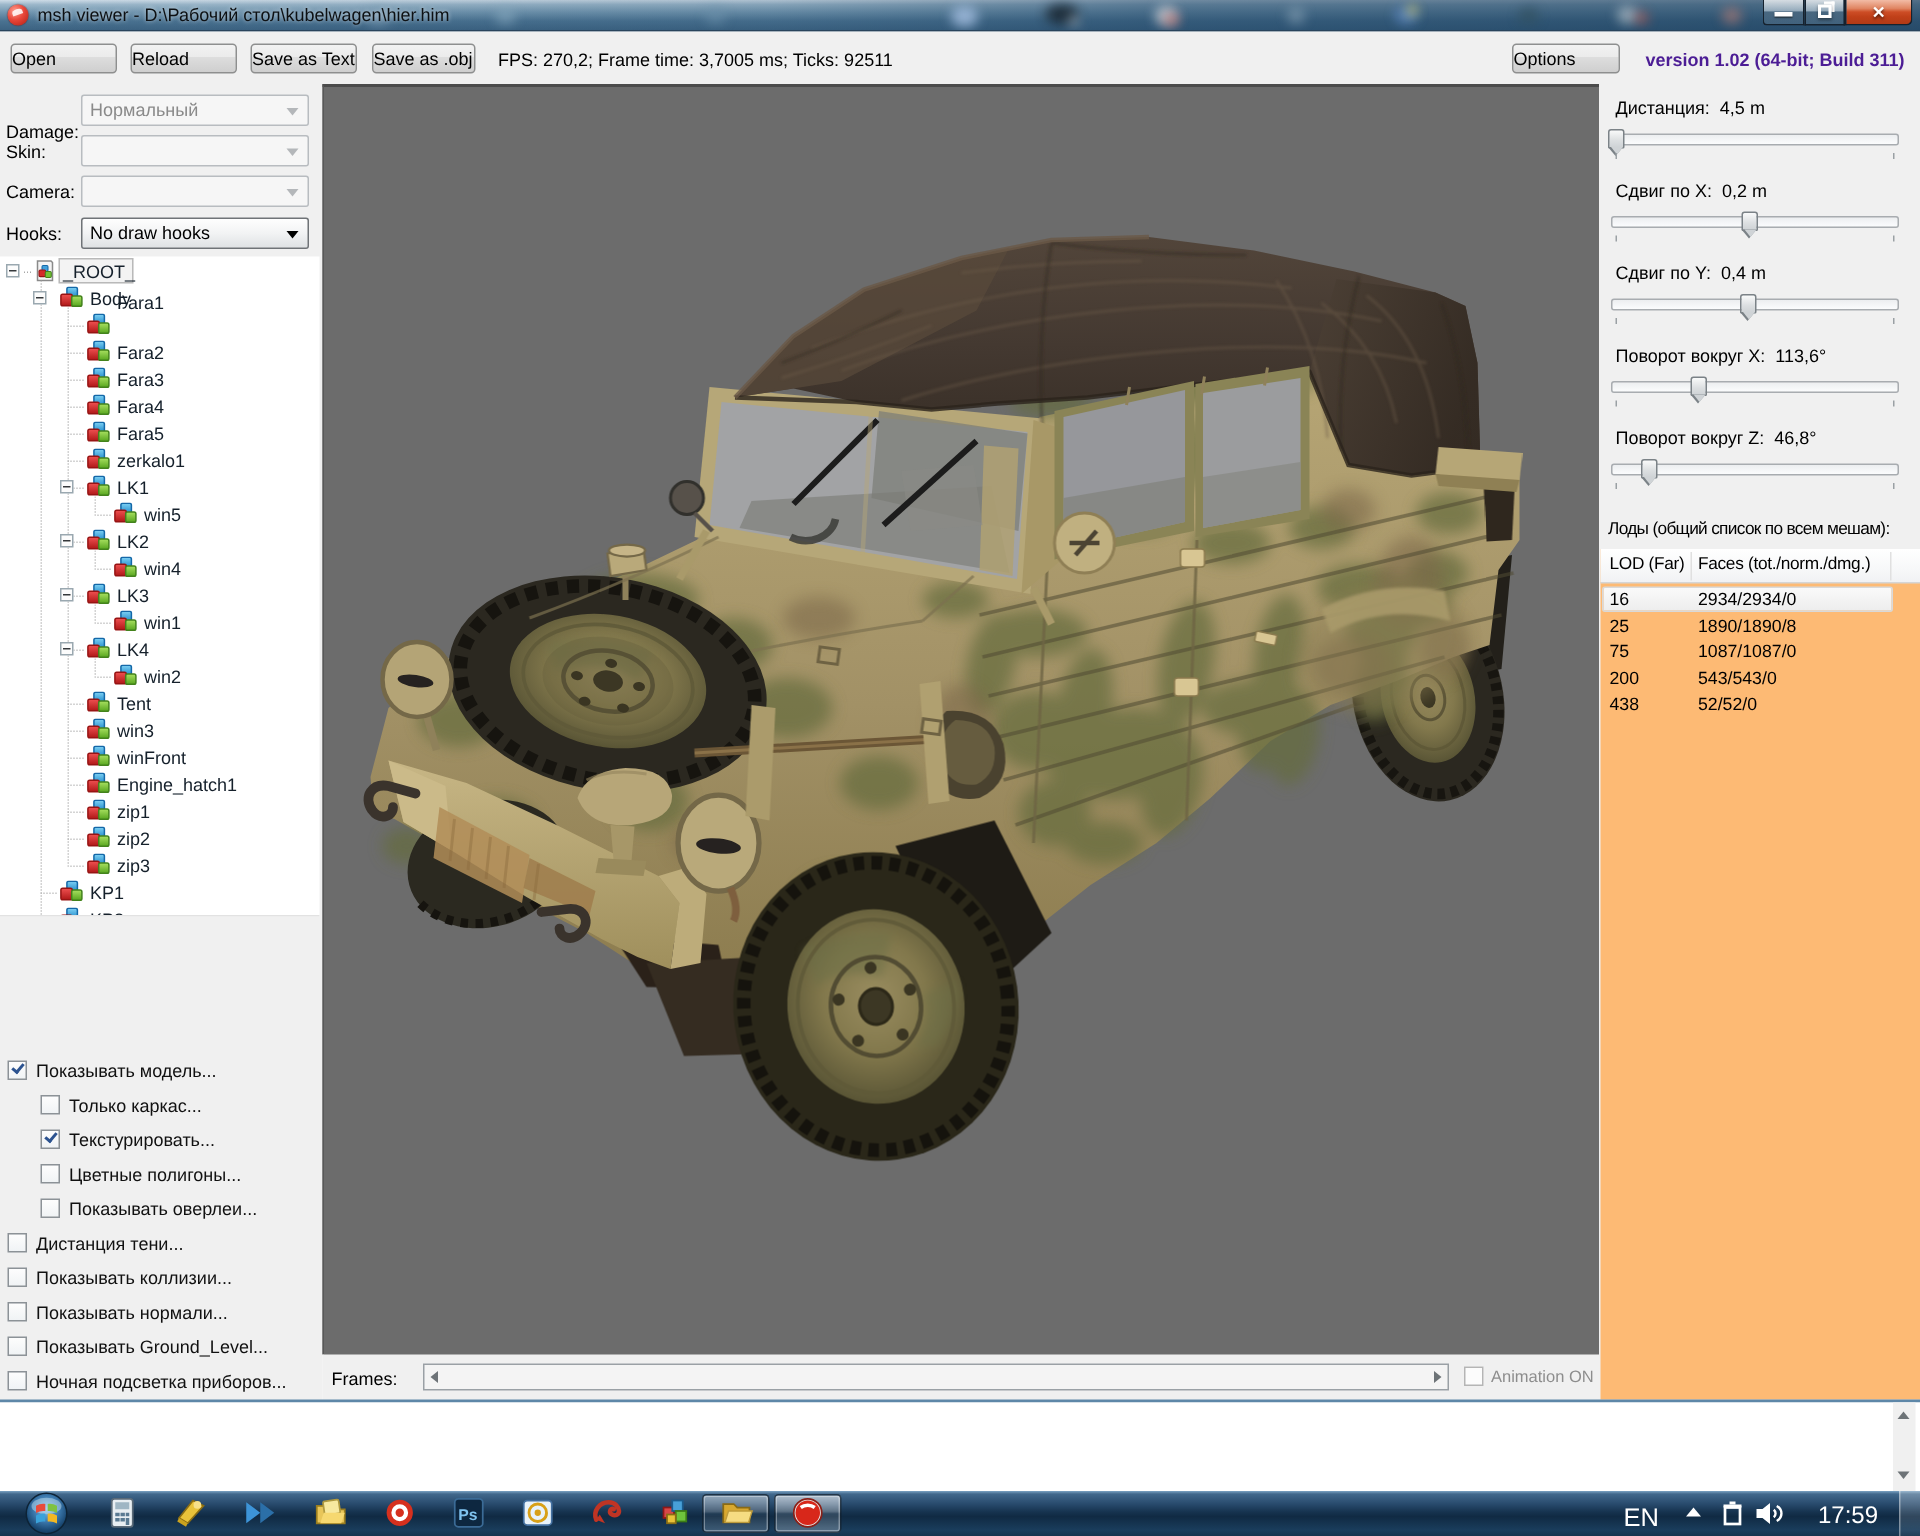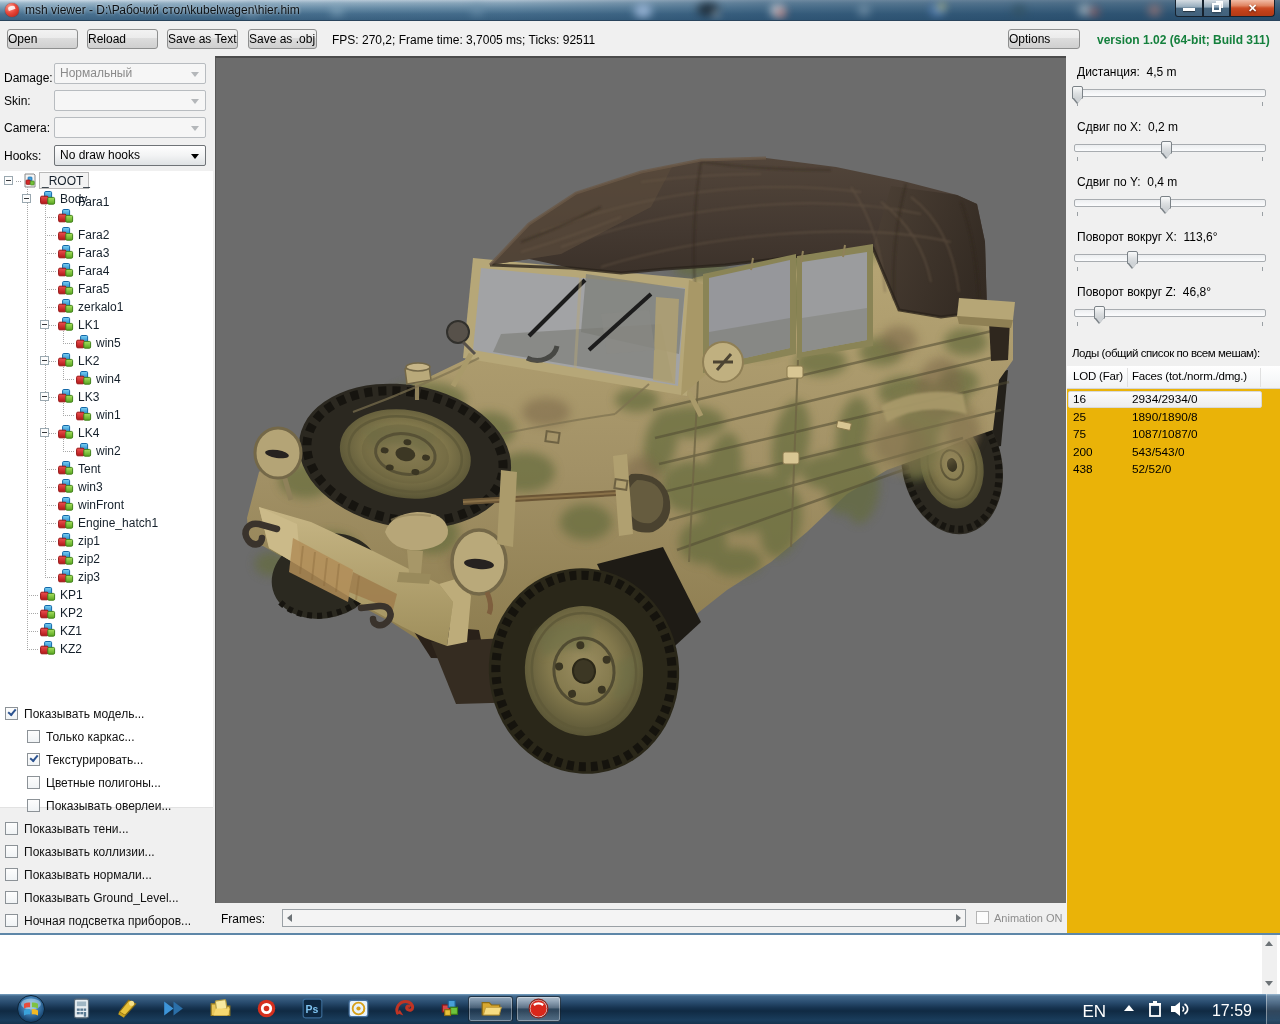--- a/index.html
+++ b/index.html
@@ -24,29 +24,29 @@
  background:linear-gradient(180deg,#f2bca6 0,#e08562 35%,#cd4d26 50%,#c04019 70%,#b23a16 100%)}
 #cmin .gl b{display:block;margin:6px auto 0;width:12px;height:3px;background:#fff;box-shadow:0 1px 1px rgba(0,0,0,.5)}
 #cmax .sq{position:absolute;left:8px;top:3px;width:9px;height:9px;border:2px solid #fff;box-shadow:0 1px 2px rgba(0,0,0,.4)}
 #cmax .sq2{position:absolute;left:12px;top:1px;width:7px;height:7px;border:2px solid #fff;border-left:none;border-bottom:none}
 
 #toolbar{position:absolute;left:0;top:21px;width:1280px;height:35px;background:#f0f0f0}
 .btn{position:absolute;top:8px;height:20px;border:1px solid #8e8f8f;border-radius:3px;
  background:linear-gradient(180deg,#f2f2f2 0,#ebebeb 45%,#dddddd 46%,#cfcfcf 100%);
  font-size:12px;color:#000;text-align:left;line-height:18px}
 #fpstext{position:absolute;left:332px;top:33px;font-size:12px;color:#000}
-#vertext{position:absolute;left:1097px;top:33px;font-size:12px;font-weight:bold;color:#15803d}
+#vertext{position:absolute;left:1097px;top:33px;font-size:12px;font-weight:bold;color:#4c1d95}
 
 #leftpanel{position:absolute;left:0;top:56px;width:215px;height:878px;background:#f0f0f0}
 .lblrow{position:absolute;left:4px;font-size:12px;color:#000;white-space:nowrap}
 .combo{position:absolute;left:54px;width:152px;height:21px;border:1px solid #b8bcc0;border-radius:2px;background:#f6f6f6;font-size:12px;color:#8a8a8a;line-height:19px;padding-left:5px}
 .combo .arr{position:absolute;right:6px;top:8px;width:0;height:0;border-left:4px solid transparent;border-right:4px solid transparent;border-top:5px solid #b4b7ba}
 #hookscombo{border:1px solid #6f7377;background:linear-gradient(180deg,#fefefe 0,#f2f3f4 50%,#dfe2e4 100%);color:#000}
 #hookscombo .arr{border-top-color:#000}
-#tree{position:absolute;left:0;top:115px;width:213px;height:637px;background:#fff;overflow:hidden;border-bottom:1px solid #e2e2e2}
+#tree{position:absolute;left:0;top:115px;width:213px;height:440px;background:#fff;overflow:hidden;border-bottom:1px solid #e2e2e2}
 .trow{position:absolute;font-size:12px;color:#15202b;white-space:nowrap}
 .tico{position:absolute;width:16px;height:15px}
 .tbox{position:absolute;width:9px;height:9px;background:#fcfcfc;border:1px solid #9aa8b0;z-index:3}
 .tbox i{position:absolute;left:1px;top:3px;width:5px;height:1px;background:#35383b}
 .dotv{position:absolute;width:1px;background-image:linear-gradient(180deg,#a8a8a8 1px,transparent 1px);background-size:1px 2px}
 .doth{position:absolute;height:1px;background-image:linear-gradient(90deg,#a8a8a8 1px,transparent 1px);background-size:2px 1px}
 
 .ckrow{position:absolute;font-size:12px;color:#111;white-space:nowrap}
 .ck{position:absolute;left:0;top:0;width:13px;height:13px;background:linear-gradient(180deg,#fdfdfd,#f0f3f5);border:1px solid #8c9297}
 .ck.c:after{content:"";position:absolute;left:2px;top:1px;width:6px;height:3px;border-left:2px solid #2c5390;border-bottom:2px solid #2c5390;transform:rotate(-50deg)}
@@ -63,21 +63,21 @@
 #animlbl{position:absolute;left:779px;top:9px;font-size:11px;color:#8d8d8d;white-space:nowrap}
 
 #rightpanel{position:absolute;left:1066px;top:56px;width:214px;height:878px;background:#f0f0f0}
 .slbl{position:absolute;left:11px;font-size:12px;color:#000;white-space:nowrap}
 .track{position:absolute;left:8px;width:192px;height:8px;border:1px solid #a8acb0;border-radius:2px;background:linear-gradient(180deg,#eceef0,#fbfcfd)}
 .thumb{position:absolute;width:11px;height:13px;border:1px solid #7b8287;border-radius:2px 2px 1px 1px;background:linear-gradient(180deg,#f9fafa,#dcdfe1 60%,#cfd3d6)}
 .thumb:after{content:"";position:absolute;left:1px;top:11px;width:0;height:0;border-left:4px solid transparent;border-right:4px solid transparent;border-top:5px solid #cfd3d6}
 .thumb:before{content:"";position:absolute;left:-1px;top:11px;width:0;height:0;border-left:5px solid transparent;border-right:5px solid transparent;border-top:6px solid #7b8287}
 .tick{position:absolute;width:1px;height:4px;background:#9aa0a4}
 #lodlbl{position:absolute;left:6px;top:291px;font-size:11.5px;letter-spacing:-0.45px;color:#000;white-space:nowrap}
-#lodlist{position:absolute;left:1px;top:310px;width:213px;height:567px;background:#eab308}
+#lodlist{position:absolute;left:1px;top:310px;width:213px;height:567px;background:#fdba74}
 #lodhdr{position:absolute;left:0;top:0;width:213px;height:23px;background:linear-gradient(180deg,#ffffff,#f7f8f9 60%,#f1f2f4);border-bottom:1px solid #d5d5d5;font-size:12px;color:#000}
 #lodhdr .c1{position:absolute;left:6px;top:4px;font-size:11.5px;letter-spacing:-0.2px}
 #lodhdr .c2{position:absolute;left:65px;top:4px;font-size:11.5px;letter-spacing:-0.2px}
 #lodhdr .sep{position:absolute;top:2px;width:1px;height:19px;background:#e0e0e0}
 .lodrow{position:absolute;left:0;width:213px;height:17px;font-size:11.8px;color:#000}
 .lodrow .c1{position:absolute;left:6px;top:1px}
 .lodrow .c2{position:absolute;left:65px;top:1px}
 #lodsel{position:absolute;left:1px;top:25px;width:194px;height:17px;border:1px solid #d9d9d9;border-radius:2px;background:linear-gradient(180deg,#fafafa,#ededed)}
 
 #blueline{position:absolute;left:0;top:933px;width:1280px;height:2px;background:#5e87a8}
@@ -136,21 +136,21 @@
   <div class="btn" style="left:7px;width:71px">Open</div>
   <div class="btn" style="left:87px;width:71px">Reload</div>
   <div class="btn" style="left:167px;width:71px">Save as Text</div>
   <div class="btn" style="left:248px;width:69px">Save as .obj</div>
   <div class="btn" style="left:1008px;width:72px">Options</div>
 </div>
 <div id="fpstext">FPS: 270,2; Frame time: 3,7005 ms; Ticks: 92511</div>
 <div id="vertext">version 1.02 (64-bit; Build 311)</div>
 
 <div id="leftpanel">
-  <div class="lblrow" style="top:15px">Damage:</div>
+  <div class="lblrow" style="top:25px">Damage:</div>
   <div class="combo" style="top:7px">Нормальный<span class="arr"></span></div>
   <div class="lblrow" style="top:38px">Skin:</div>
   <div class="combo" style="top:34px">
       <span class="arr"></span>
     </div>
   <div class="lblrow" style="top:65px">Camera:</div>
   <div class="combo" style="top:61px">
       <span class="arr"></span>
     </div>
   <div class="lblrow" style="top:93px">Hooks:</div>
@@ -402,21 +402,21 @@
     <div class="ckrow" style="left:27px;top:720px">
       <span class="ck"></span>
       <span class="cktext">Цветные полигоны...</span>
     </div>
     <div class="ckrow" style="left:27px;top:743px">
       <span class="ck"></span>
       <span class="cktext">Показывать оверлеи...</span>
     </div>
     <div class="ckrow" style="left:5px;top:766px">
       <span class="ck"></span>
-      <span class="cktext">Показывать тени...</span>
+      <span class="cktext">Дистанция тени...</span>
     </div>
     <div class="ckrow" style="left:5px;top:789px">
       <span class="ck"></span>
       <span class="cktext">Показывать коллизии...</span>
     </div>
     <div class="ckrow" style="left:5px;top:812px">
       <span class="ck"></span>
       <span class="cktext">Показывать нормали...</span>
     </div>
     <div class="ckrow" style="left:5px;top:835px">

